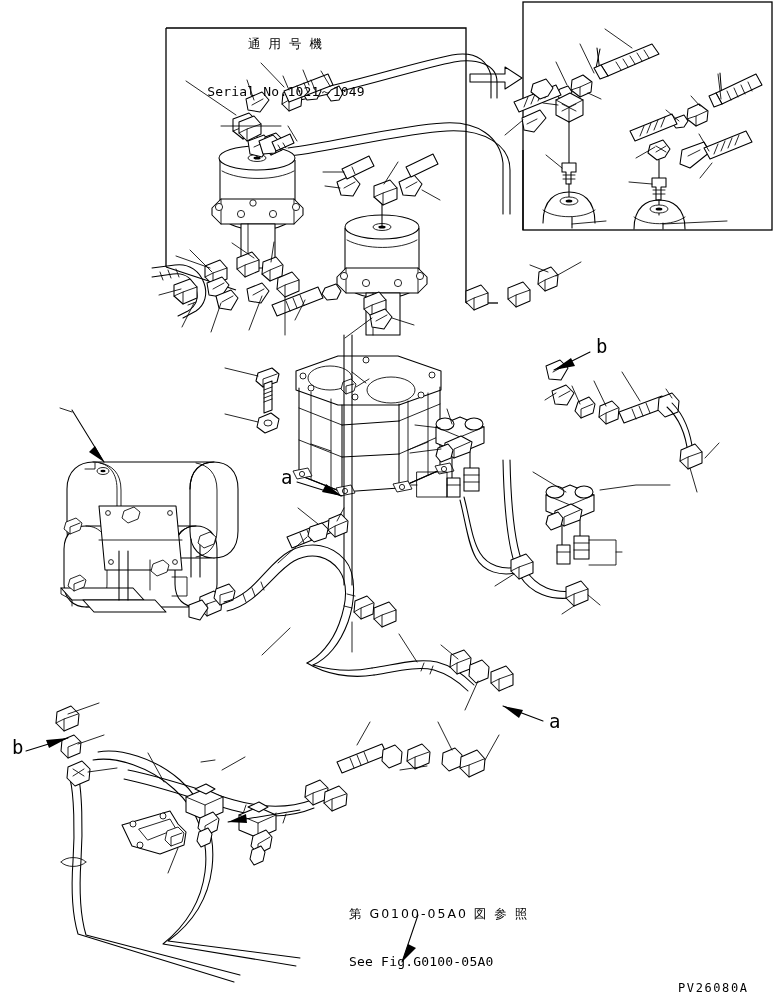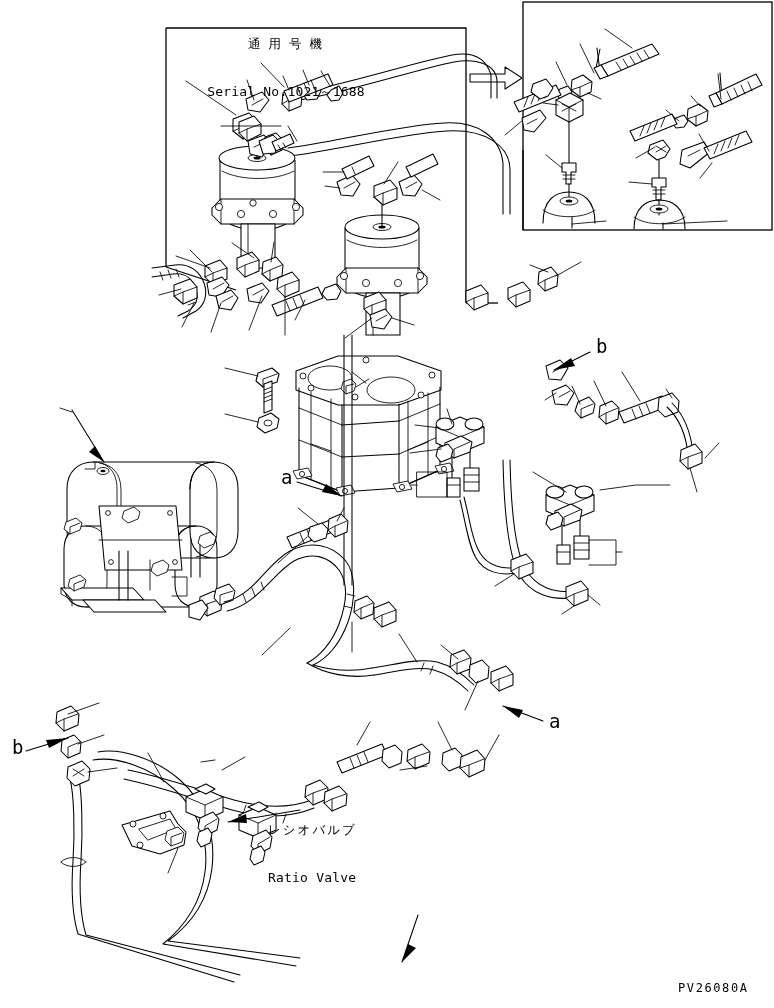--- a/index.html
+++ b/index.html
@@ -633,30 +633,30 @@
   </g>
 
   <g>
     <path class="ln-t" d="M60 408 L72 412"></path>
   </g>
 
 </svg>
 
 <div class="lbl ctr" style="left:196px;top:2px;width:180px;">
   <div class="jp">通 用 号 機</div>
-  <div class="en">Serial No.1021～1688</div>
+  <div class="en">Serial No.1021～1049</div>
 </div>
 
 
 
-
-<div class="lbl" style="left:268px;top:788px;">
-  <div class="jp">レシオバルブ</div>
-  <div class="en">Ratio Valve</div>
+<div class="lbl" style="left:349px;top:872px;">
+  <div class="jp">第 G0100-05A0 図 参 照</div>
+  <div class="en">See Fig.G0100-05A0</div>
 </div>
+
 
 <div class="callout" style="left:281px;top:466px;">a</div>
 <div class="callout" style="left:549px;top:710px;">a</div>
 <div class="callout" style="left:596px;top:335px;">b</div>
 <div class="callout" style="left:12px;top:736px;">b</div>
 
 <div class="lbl en-sm" style="left:678px;top:982px;letter-spacing:1.6px;">PV26080A</div>
 
 </div>
 

